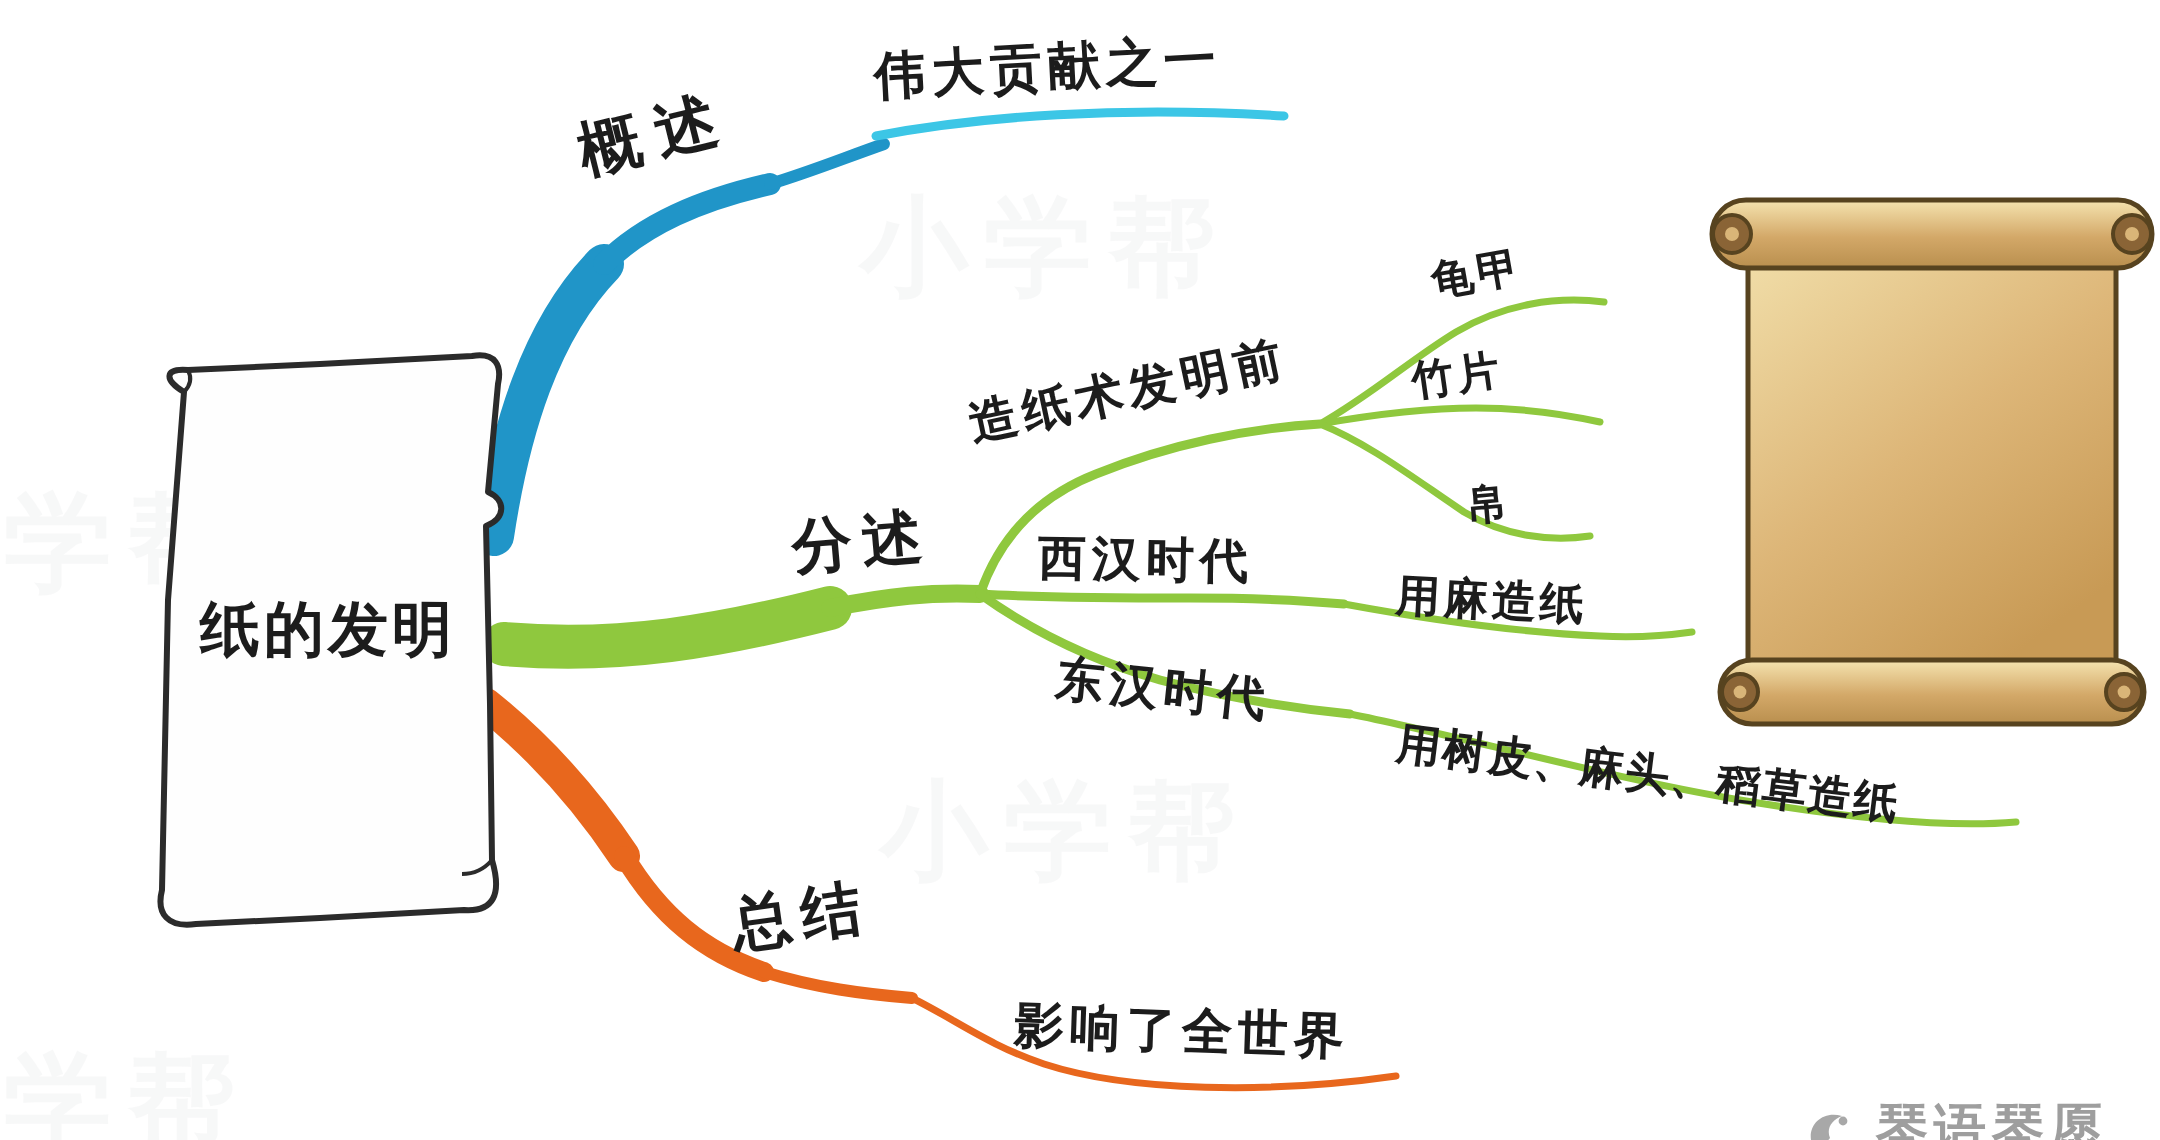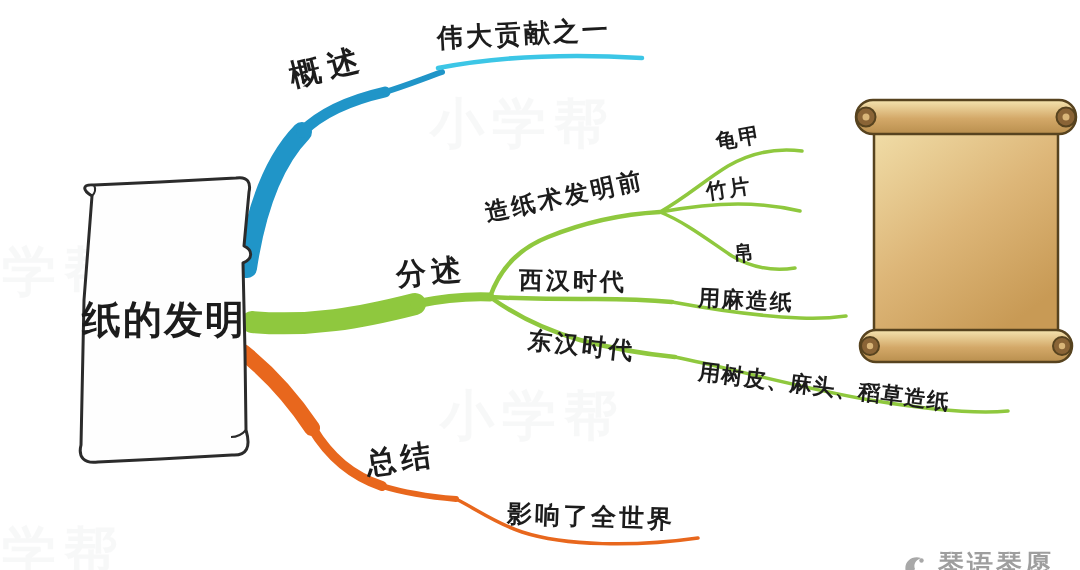--- a/index.html
+++ b/index.html
@@ -20,21 +20,21 @@
   .wm{
     position:absolute;z-index:0;font-size:54px;font-weight:700;
     color:#8a8f95;opacity:0.06;letter-spacing:8px;white-space:nowrap;
   }
   #wm1{left:430px;top:88px;}
   #wm2{left:440px;top:380px;}
   #wm3{left:-60px;top:236px;}
   #wm4{left:-60px;top:516px;}
 
   
-  #lbl-root{left:76px;top:299px;width:176px;text-align:center;font-size:39px;letter-spacing:2px;}
+  #lbl-root{left:76px;top:299px;width:176px;text-align:center;font-size:30px;letter-spacing:2px;}
   #lbl-overview{left:290px;top:60px;font-size:31px;letter-spacing:8px;transform:rotate(-14deg);transform-origin:left center;}
   #lbl-contribution{left:437px;top:24px;font-size:26px;letter-spacing:3px;transform:rotate(-3deg);transform-origin:left center;}
   #lbl-detail{left:396px;top:258px;font-size:30px;letter-spacing:5px;transform:rotate(-5deg);transform-origin:left center;}
   #lbl-before{left:488px;top:200px;font-size:24px;letter-spacing:3px;transform:rotate(-12deg);transform-origin:left bottom;}
   #lbl-turtle{left:716px;top:130px;font-size:21px;letter-spacing:2px;transform:rotate(-10deg);transform-origin:left center;}
   #lbl-bamboo{left:706px;top:180px;font-size:21px;letter-spacing:2px;transform:rotate(-8deg);transform-origin:left center;}
   #lbl-silk{left:733px;top:242px;font-size:21px;transform:rotate(-5deg);transform-origin:left center;}
   #lbl-westhan{left:519px;top:267px;font-size:24px;letter-spacing:3px;transform:rotate(1deg);transform-origin:left center;}
   #lbl-hemp{left:698px;top:286px;font-size:22px;letter-spacing:2px;transform:rotate(3deg);transform-origin:left center;}
   #lbl-easthan{left:528px;top:327px;font-size:24px;letter-spacing:3px;transform:rotate(6deg);transform-origin:left center;}

